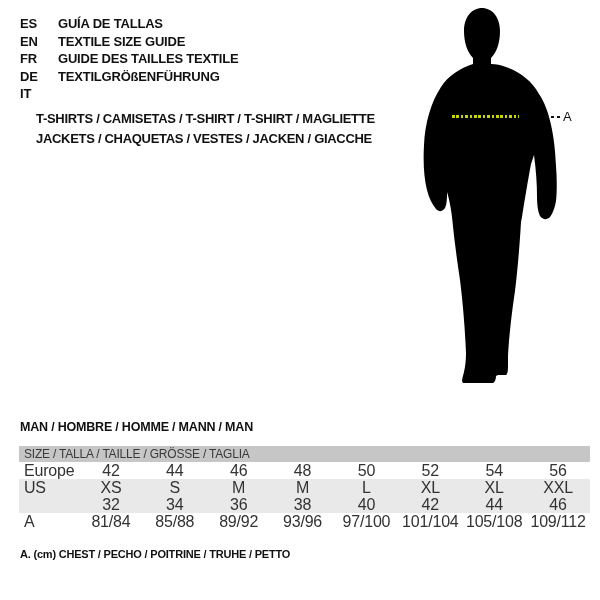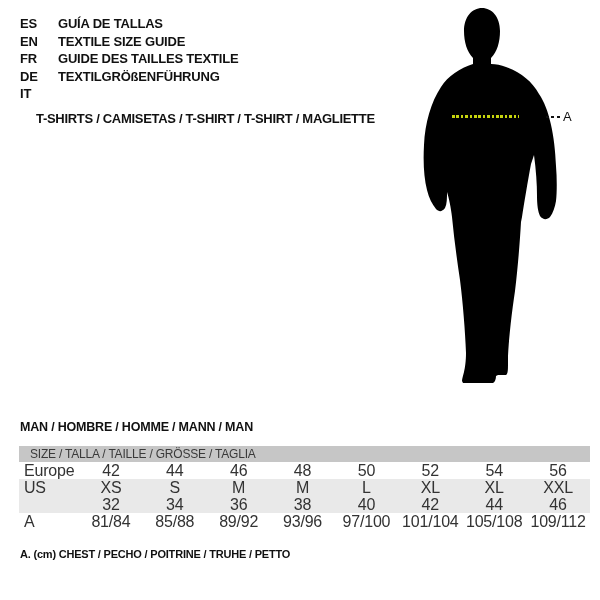--- a/index.html
+++ b/index.html
@@ -30,21 +30,21 @@
   .lead-dash{left:546px;top:116px;width:16px;height:2px;
     background:repeating-linear-gradient(90deg,#111 0 3px,transparent 3px 5.5px);}
   .measure-label{left:563px;top:109px;font-size:13px;font-weight:500;line-height:15px;}
 
   
   .section-title{left:20px;top:420px;font-size:12.5px;font-weight:bold;letter-spacing:-0.2px;white-space:nowrap;text-align:center;}
 
   
   .size-table{left:19px;top:446px;width:571px;}
   .thead{height:16px;line-height:16px;background:var(--header-bg,#c6c6c6);
-    font-size:12px;color:#3a3a3a;padding-left:11px;letter-spacing:-0.2px;white-space:nowrap;}
+    font-size:12px;color:#3a3a3a;padding-left:5px;letter-spacing:-0.2px;white-space:nowrap;}
   .trow{display:grid;grid-template-columns:60px repeat(8,1fr);height:17px;line-height:17px;}
   .trow.shaded{background:var(--band-bg,#e9e9e9);}
   .tcell{font-size:16px;color:#333;text-align:center;letter-spacing:-0.2px;overflow:hidden;}
   .tcell.label{text-align:left;padding-left:5px;}
 
   
   .footnote{left:20px;top:548px;font-size:11px;font-weight:bold;letter-spacing:-0.2px;white-space:nowrap;}
 </style>
 </head>
 <body>
@@ -66,20 +66,21 @@
     <span class="lang-code">DE</span>
     <span class="lang-label">TEXTILGRÖßENFÜHRUNG</span>
   </div>
   <div class="lang-row">
     <span class="lang-code">IT</span>
   </div>
 </div>
 
 <div class="abs cat-block">
   <div class="cat-line">T-SHIRTS / CAMISETAS / T-SHIRT / T-SHIRT / MAGLIETTE</div>
+  <div class="cat-line">JACKETS / CHAQUETAS / VESTES / JACKEN / GIACCHE</div>
 </div>
 
 <svg class="abs figure-svg" viewBox="0 0 142 380" xmlns="http://www.w3.org/2000/svg">
   <path fill="#000000" d="
     M62,0
     C52,0 44,9 44,23
     C44,34 47,44 53,50
     L53,56
     C40,60 28,68 21,79
     C11,94 5,115 4,137

